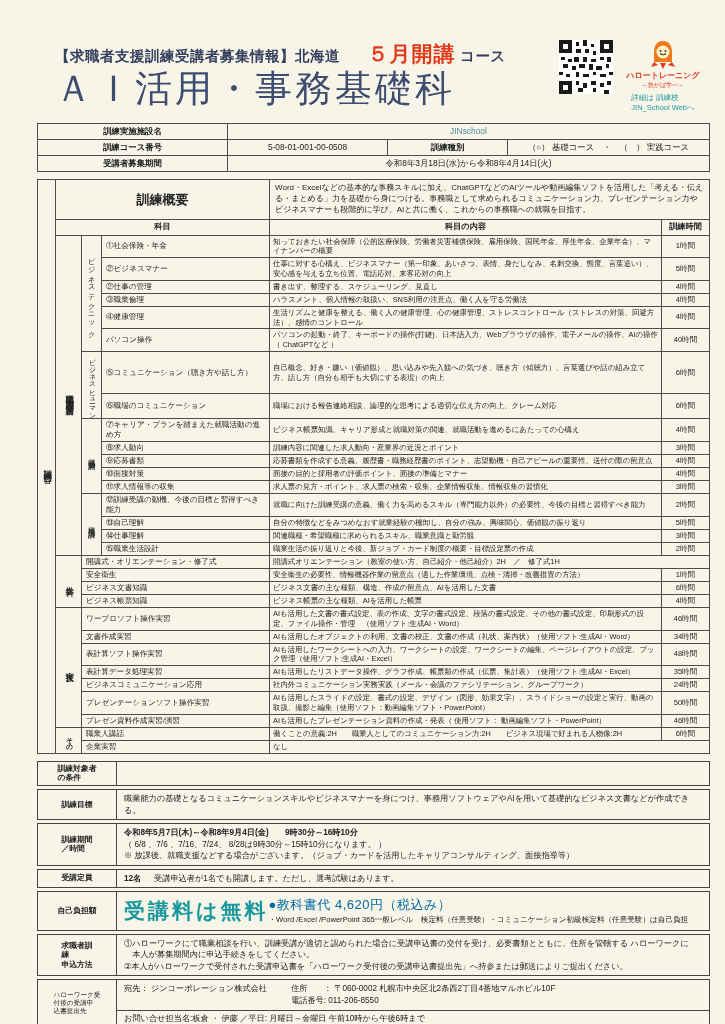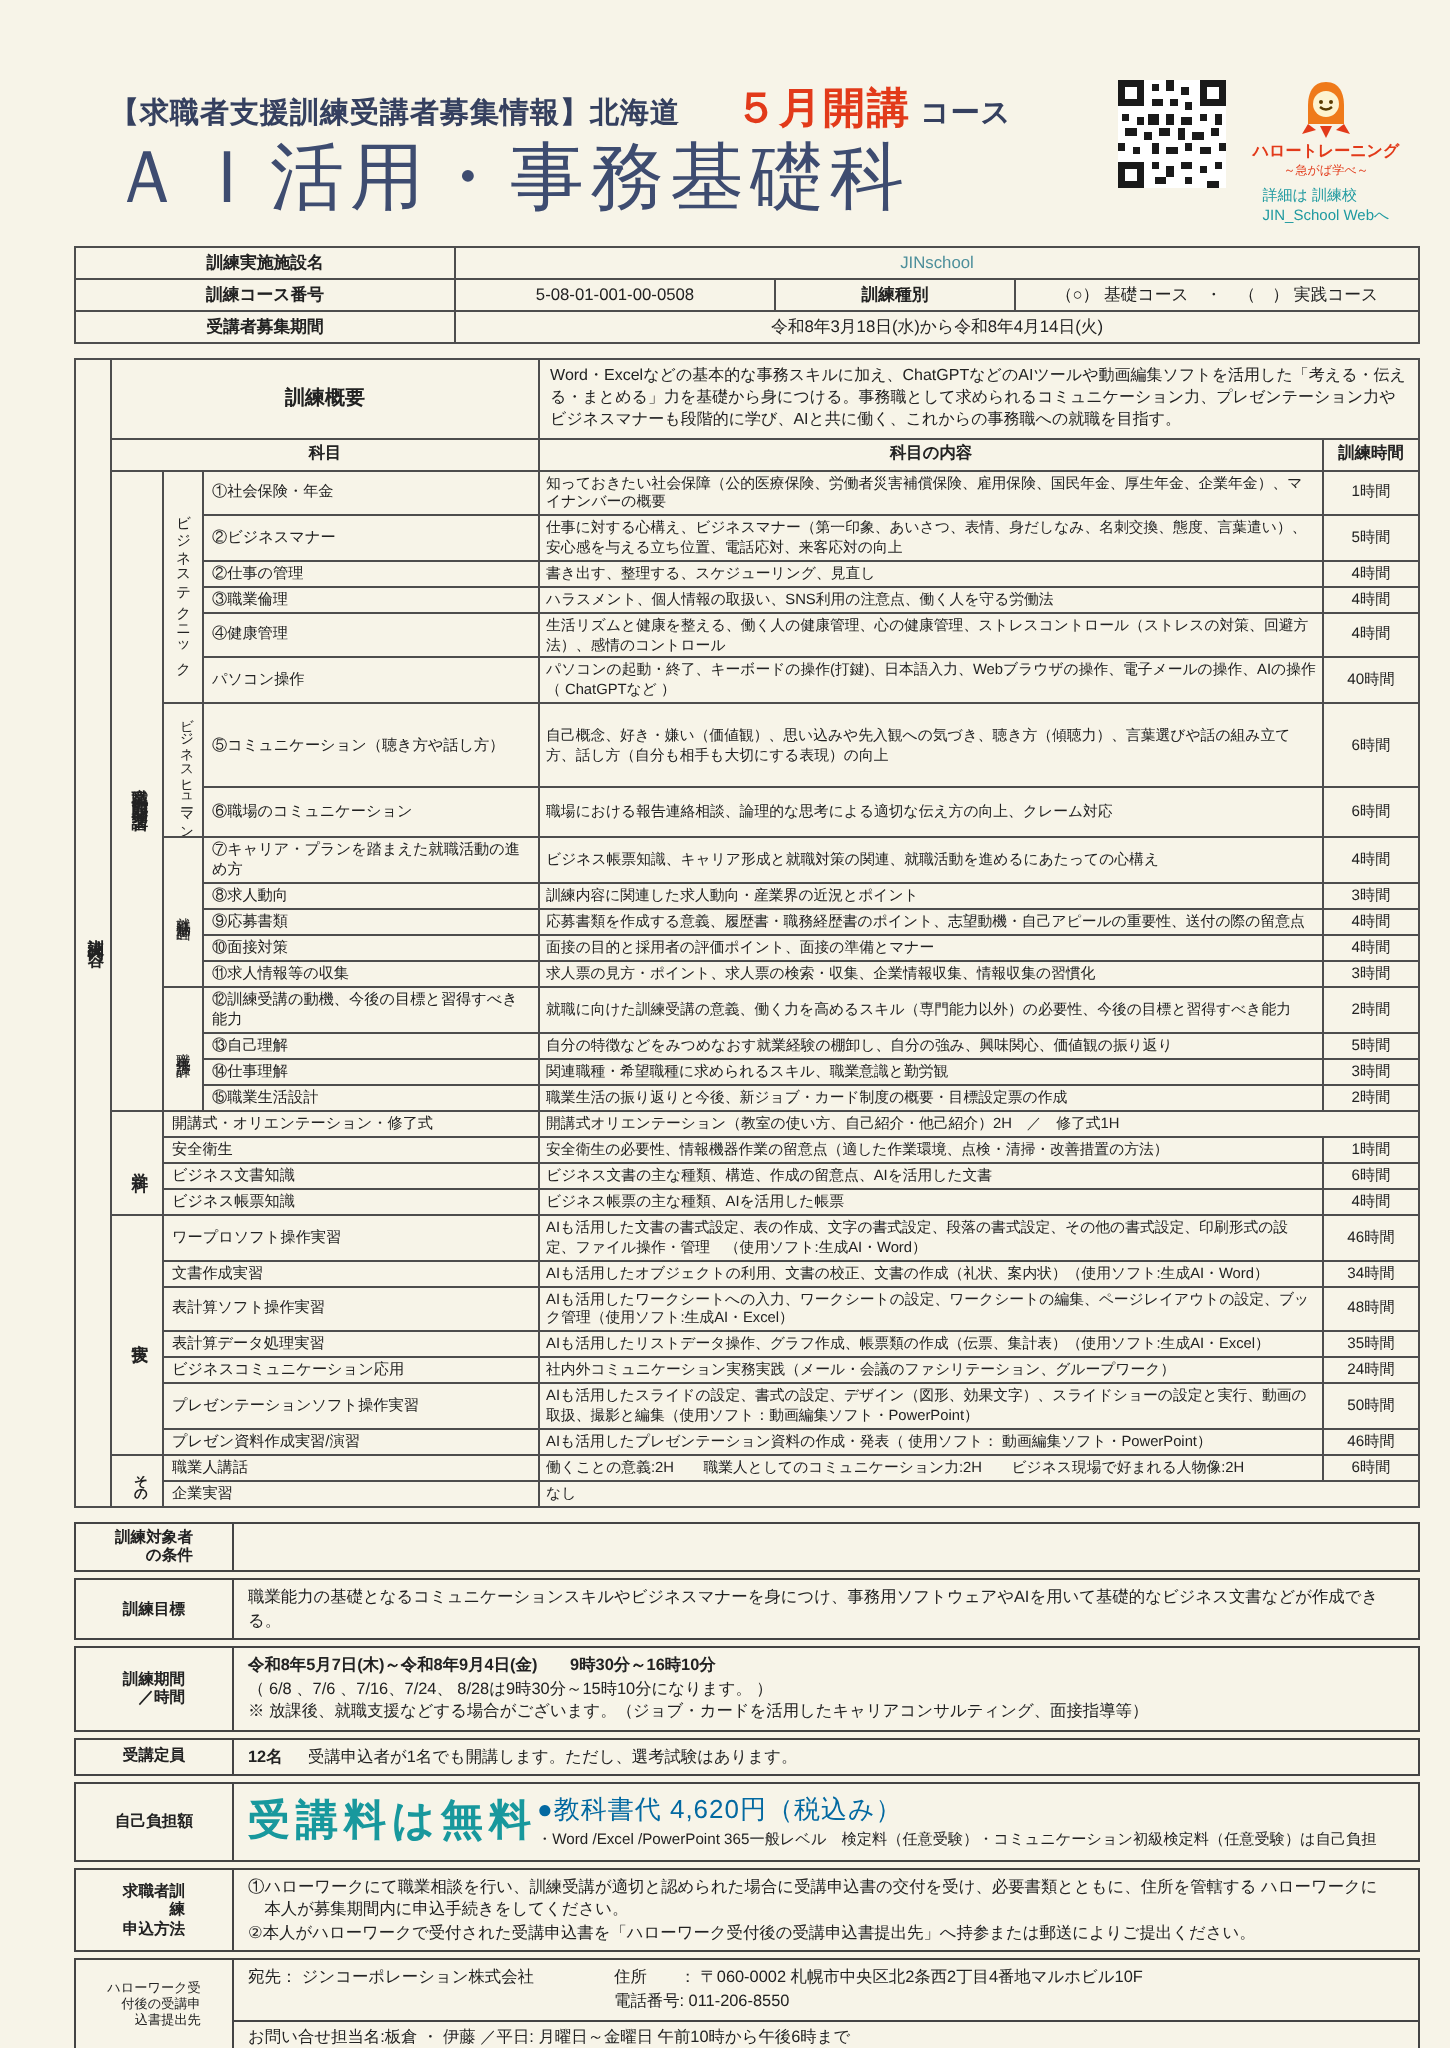--- a/index.html
+++ b/index.html
@@ -26,41 +26,41 @@
   .meta{margin-bottom:7px;}
   .meta td{font-size:8.4px;height:13px;}
   .mlbl{text-align:center;font-weight:bold;}
   .center{text-align:center;}
   .facility{color:#4d8f9b;font-size:9px;}
 
   .vert{writing-mode:vertical-rl;text-orientation:upright;text-align:center;padding:2px 0;
         font-size:8.2px;letter-spacing:2px;font-weight:bold;}
   .vert.sub{font-weight:normal;font-size:7.2px;letter-spacing:1px;}
   .vert.tiny{font-size:6.8px;letter-spacing:0;}
-  .ovw-lbl{text-align:center;font-weight:bold;font-size:10px;}
+  .ovw-lbl{text-align:center;font-weight:bold;font-size:13px;}
   .ovw{font-size:8px;line-height:1.35;padding:3px 5px;}
   .colhdr td{text-align:center;font-weight:bold;font-size:8.2px;height:13px;}
   .subj{font-size:7.6px;padding-left:4px;}
   .cont{font-size:7.4px;}
   .hours{text-align:center;white-space:nowrap;}
 
   
   .block{display:flex;border:1.4px solid #444;margin-top:3px;width:671px;}
   .block-label{width:74px;min-width:74px;border-right:1px solid #444;display:flex;align-items:center;
-               justify-content:center;text-align:right;font-size:7.8px;line-height:1.25;
+               justify-content:center;text-align:left;font-size:7.8px;line-height:1.25;
                padding:2px;white-space:pre-line;font-weight:bold;}
   .block-body{flex:1;padding:3px 7px;font-size:8.2px;line-height:1.4;}
   .pre{white-space:pre-line;}
   .bold{font-weight:bold;}
   .cost-body{display:flex;align-items:flex-start;padding:4px 7px;}
   .free{color:#18989d;font-size:21px;font-weight:bold;letter-spacing:3px;white-space:nowrap;}
   .tb{color:#0369a1;font-size:13px;letter-spacing:.5px;}
   .tb-note{font-size:7.6px;color:#222;margin-top:1px;}
   .submit-body{flex:1;display:flex;flex-direction:column;padding:0;}
-  .submit-row1{display:flex;gap:40px;padding:3px 7px;font-size:8.2px;line-height:1.45;}
+  .submit-row1{display:flex;gap:24px;padding:3px 7px;font-size:8.2px;line-height:1.45;}
   .submit-row2{border-top:1px solid #444;padding:2px 7px;font-size:8.2px;}
 </style>
 </head>
 <body>
 
 <div class="page">
 <div class="content">
 
   <div class="hdr">
     <div>

